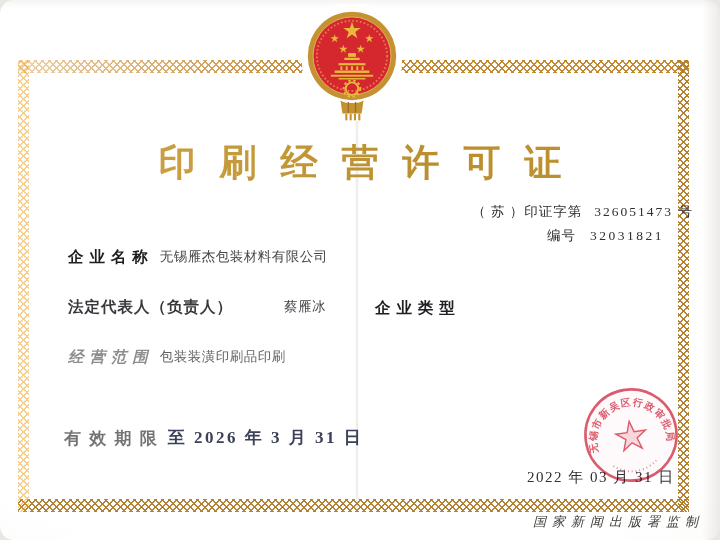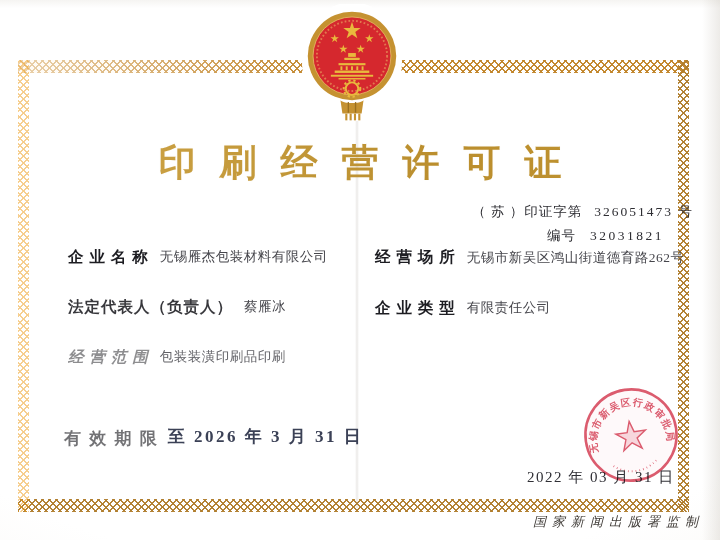--- a/index.html
+++ b/index.html
@@ -3,20 +3,21 @@
 <meta charset="utf-8">
 <style>
   html,body{margin:0;padding:0;}
   body{background:#e9e7e2;font-family:"Liberation Serif","DejaVu Serif",serif;}
   .sheet{
     position:relative;width:720px;height:540px;overflow:hidden;
     background:
       linear-gradient(270deg, rgba(190,183,172,.28), rgba(190,183,172,0) 2.5%),
       linear-gradient(180deg, rgba(200,193,182,.18), rgba(200,193,182,0) 1.5%),
       radial-gradient(130% 110% at 48% 42%, #ffffff 58%, #f6f4f0 88%, #eceae4 100%);
+    border-radius: 14px;
   }
   
   .bstrip{
     position:absolute;
     background:
       repeating-linear-gradient(45deg, rgba(176,125,44,.95) 0 1.4px, rgba(255,255,255,0) 1.4px 5px),
       repeating-linear-gradient(-45deg, rgba(176,125,44,.95) 0 1.4px, rgba(255,255,255,0) 1.4px 5px);
   }
   .b-top{left:18px;top:60px;width:671px;height:13px;
       background:
@@ -38,27 +39,27 @@
     font-size:37px;font-weight:bold;letter-spacing:24px;padding-left:24px;
     background:linear-gradient(90deg,#dbab54 0%,#caa041 25%,#bb8e2c 60%,#c2942f 100%);
     -webkit-background-clip:text;background-clip:text;color:transparent;
     text-shadow:0 0 1px rgba(190,150,60,.15);
   }
   .lic-line{position:absolute;left:472px;top:203px;font-size:13.5px;color:#2e2e33;letter-spacing:1px;white-space:nowrap;}
   .lic-line .num{margin-left:12px;letter-spacing:2px;}
   .ser-line{position:absolute;left:547px;top:227px;font-size:13.5px;color:#2e2e33;letter-spacing:1px;white-space:nowrap;}
   .ser-line .num{margin-left:14px;letter-spacing:2.5px;text-align:right;}
   
-  .frow{position:absolute;display:flex;align-items:flex-start;}
+  .frow{position:absolute;display:flex;align-items:center;}
   .flabel{font-size:15.5px;font-weight:bold;color:#1d1d22;letter-spacing:1px;flex:none;white-space:nowrap;}
   .fvalue{font-size:13.5px;color:#46464c;margin-left:11px;line-height:1.55;letter-spacing:.5px;}
   .r-company{left:68px;top:247px;}
   .r-site{left:375px;top:247px;width:312px;}
   .r-site .fvalue{width:218px;margin-top:1px;}
-  .r-legal{left:68px;top:297px;}
+  .r-legal{left:68px;top:297px;gap:40px;}
   .r-legal .flabel{opacity:.88;}
   .r-type{left:375px;top:298px;}
   .r-scope{left:68px;top:347px;}
   .r-scope .flabel{opacity:.5;filter:blur(.3px);font-style:italic;}
   .r-scope .fvalue{opacity:.85;}
   .r-valid{left:64px;top:427px;}
   .r-valid .flabel{font-size:17px;opacity:.62;letter-spacing:2px;}
   .r-valid .fvalue{font-size:17px;font-weight:bold;color:#3b4156;letter-spacing:2.5px;margin-left:9px;line-height:1.2;}
   
   .issuer{position:absolute;left:543px;top:413px;font-size:15px;font-weight:bold;color:#26262b;letter-spacing:1px;white-space:nowrap;}
@@ -128,31 +129,26 @@
     <span>（ 苏 ）印证字第</span><span class="num">326051473 号</span>
   </div>
   <div class="ser-line">
     <span>编号</span><span class="num">32031821</span>
   </div>
 
   <div class="frow r-company">
     <span class="flabel">企 业 名 称</span>
     <span class="fvalue">无锡雁杰包装材料有限公司</span>
   </div>
-  <div class="frow r-site">
-    <span class="flabel">经 营 场 所</span>
-    <span class="fvalue">无锡市新吴区鸿山街道德育路262号</span>
-  </div>
   <div class="frow r-legal">
     <span class="flabel">法定代表人（负责人）</span>
     <span class="fvalue">蔡雁冰</span>
   </div>
   <div class="frow r-type">
     <span class="flabel">企 业 类 型</span>
-    <span class="fvalue">有限责任公司</span>
   </div>
   <div class="frow r-scope">
     <span class="flabel">经 营 范 围</span>
     <span class="fvalue">包装装潢印刷品印刷</span>
   </div>
   <div class="frow r-valid">
     <span class="flabel">有 效 期 限</span>
     <span class="fvalue">至 2026 年 3 月 31 日</span>
   </div>
 

